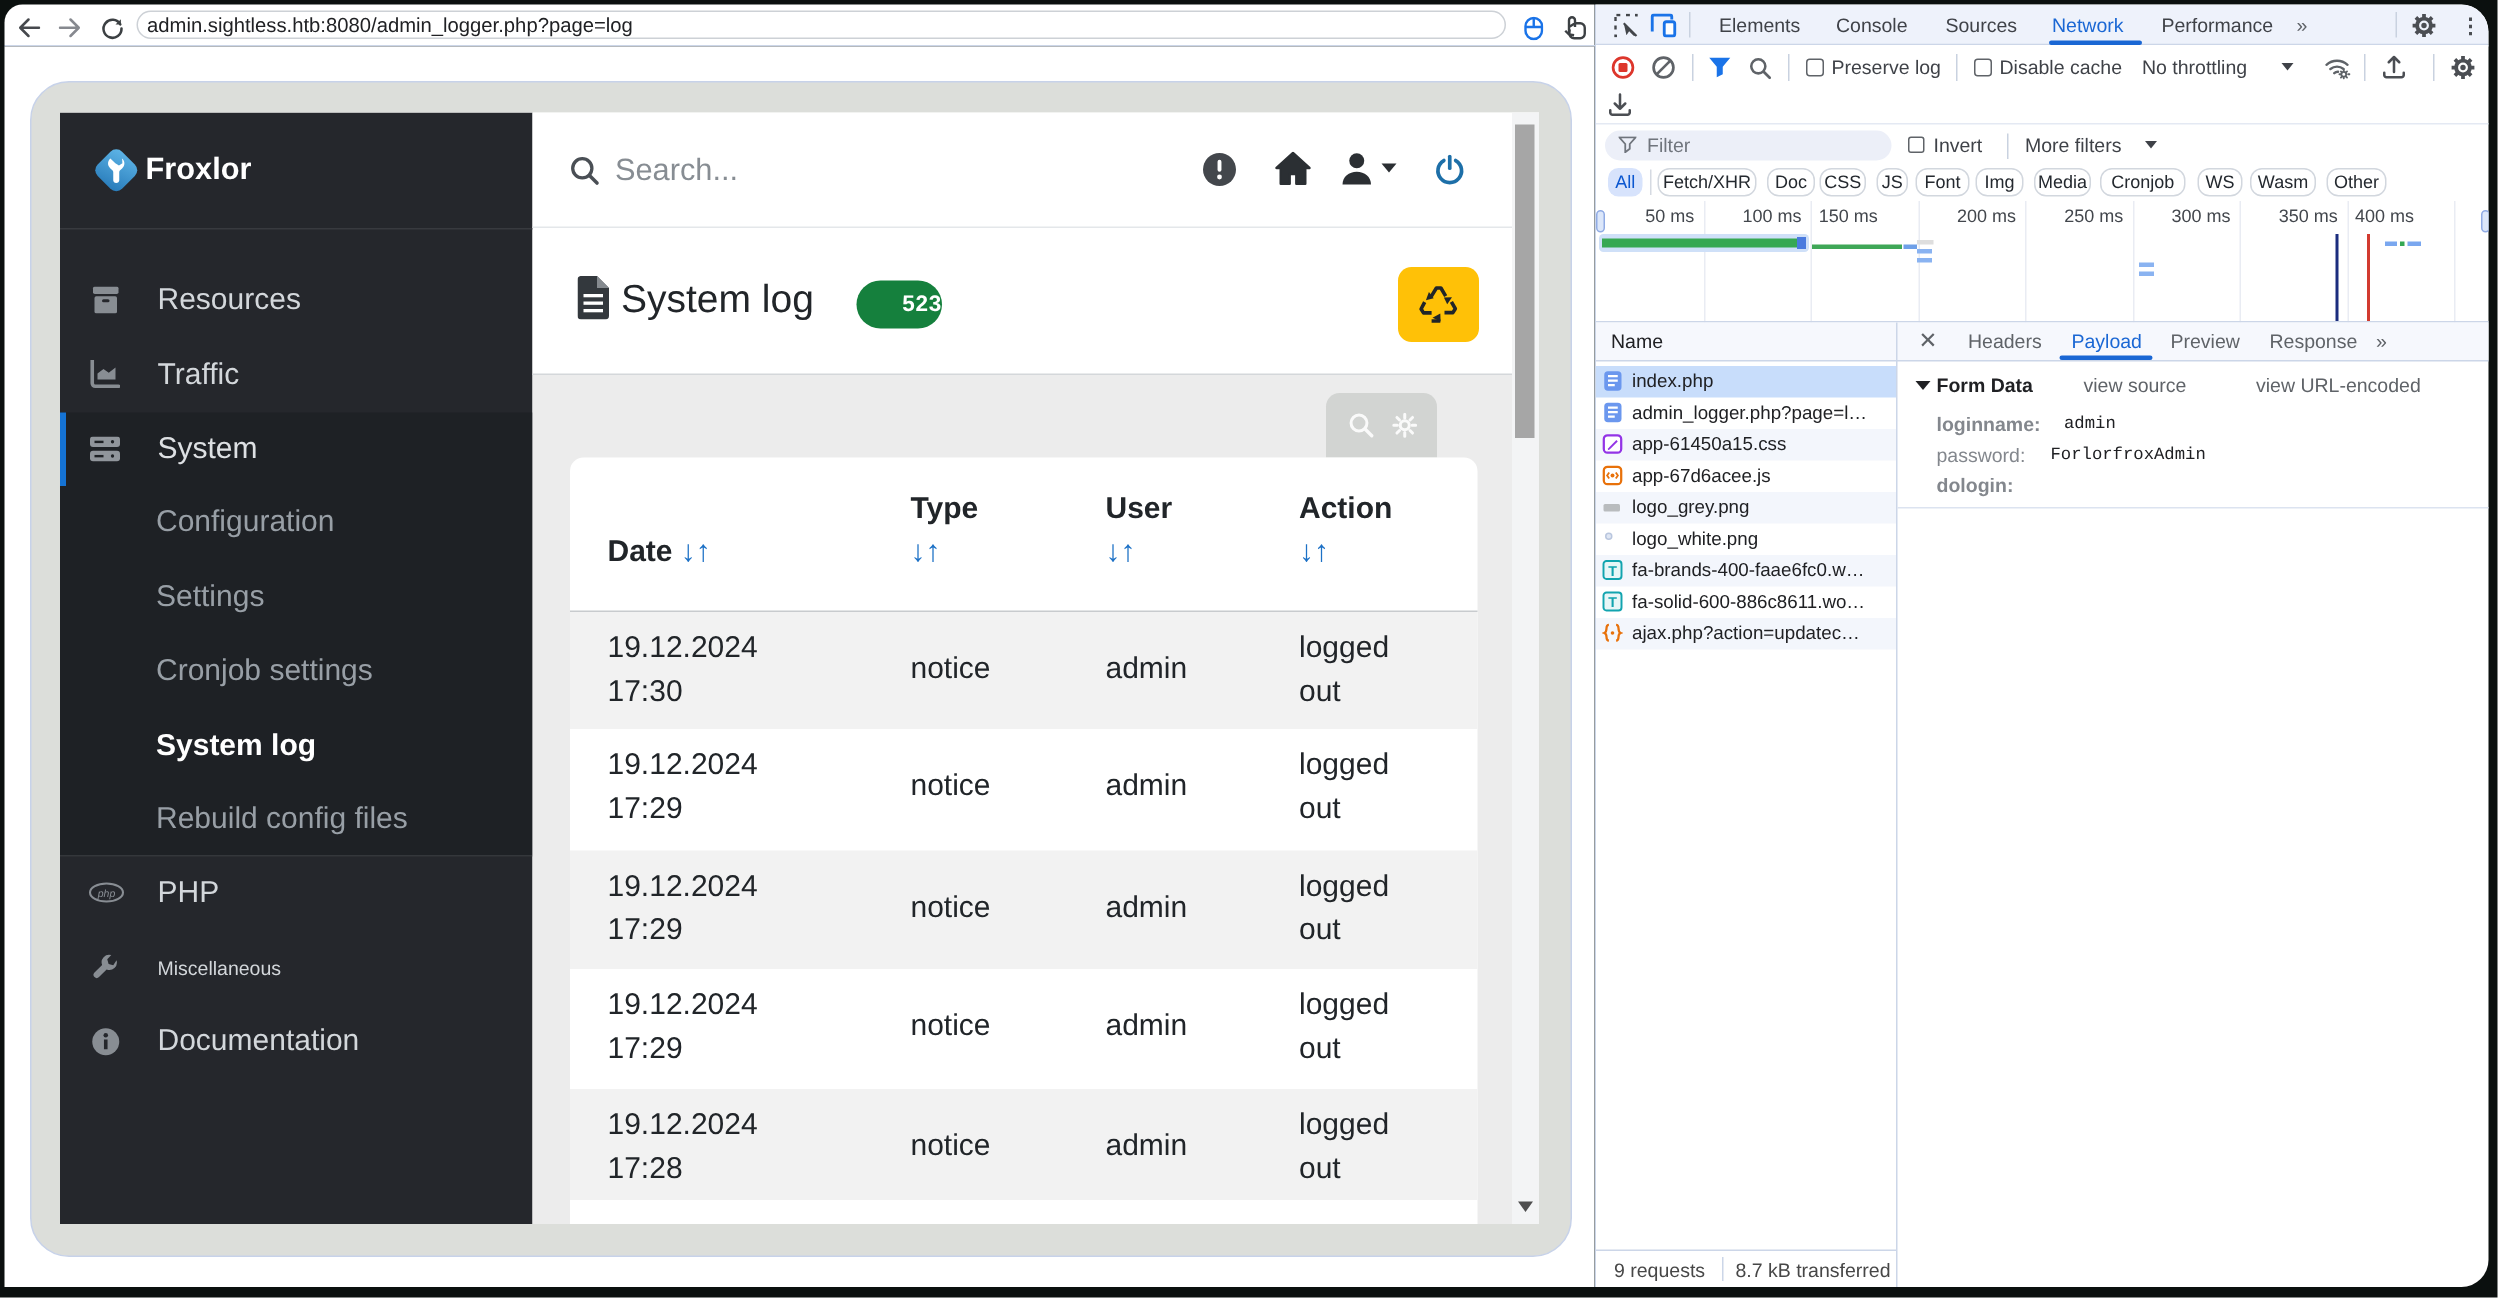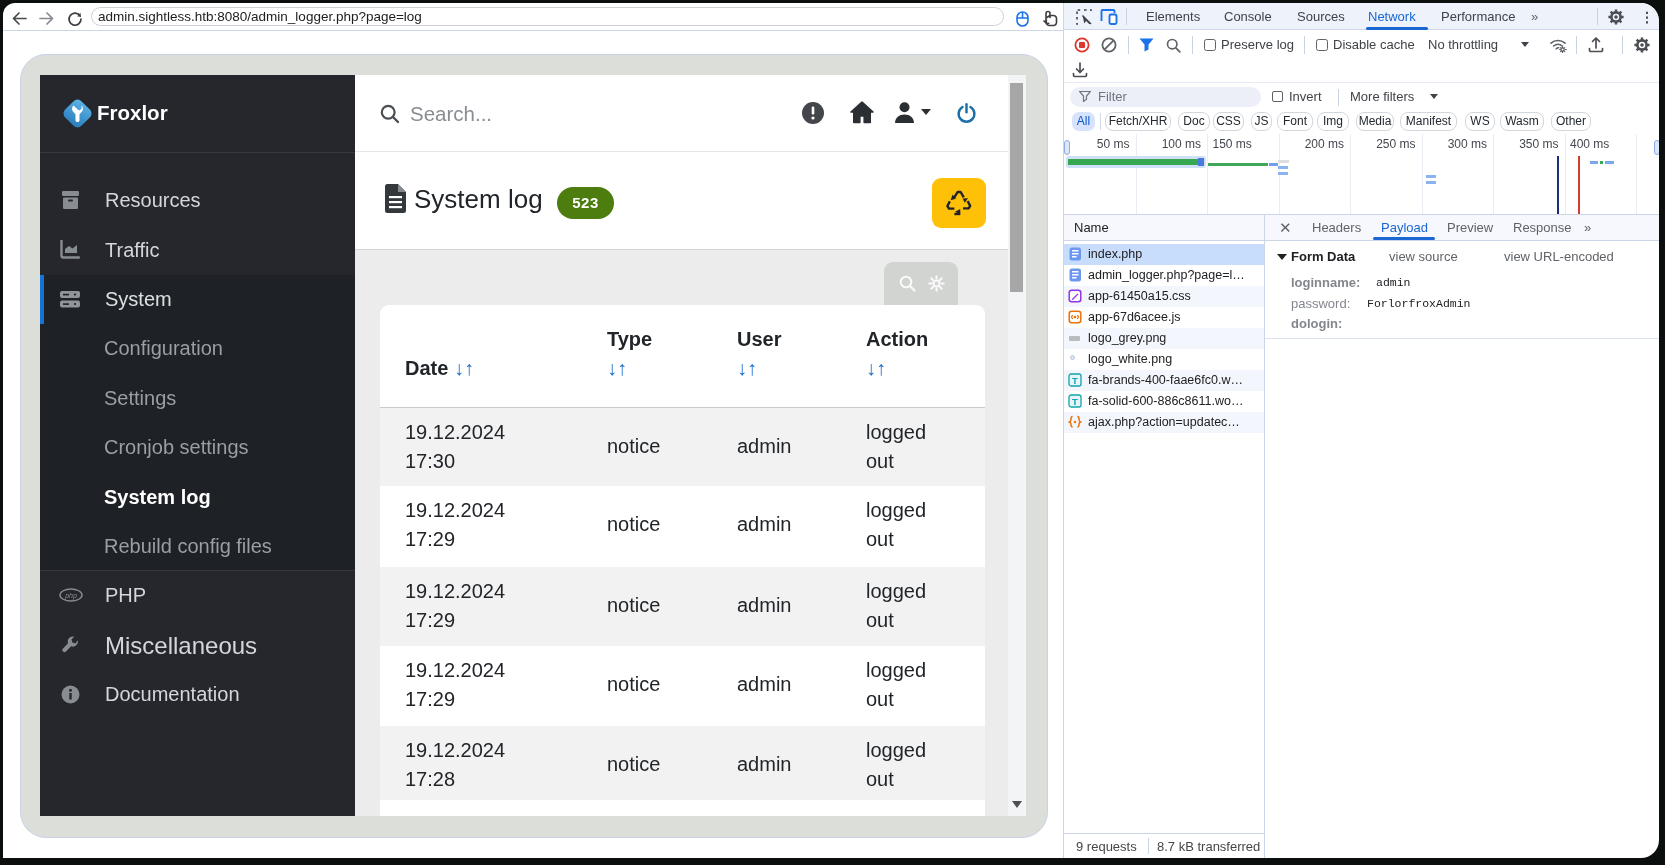--- a/index.html
+++ b/index.html
@@ -86,21 +86,21 @@
 
   <svg class="ic" style="left:19px;top:513px" width="24" height="14" viewBox="0 0 24 14">
       <ellipse cx="12" cy="7" rx="11" ry="6" stroke="#888d93" stroke-width="1.4" fill="none"></ellipse>
       <text x="12" y="10" font-size="7" font-family="Liberation Sans" font-style="italic" fill="#888d93" text-anchor="middle">php</text>
     </svg>
   <div class="abs" style="left:65px;top:508px;height:25px;line-height:25px;font-size:20px;color:#d3d7db">PHP</div>
 
   <svg class="ic" style="left:21px;top:561px" width="18" height="18" viewBox="0 0 18 18">
       <path d="M16.7 4.2a5 5 0 0 1-6.6 6.1L5 15.4a2.1 2.1 0 0 1-3-3l5.1-5.1a5 5 0 0 1 6.1-6.6L10.5 3.5l.9 3.1 3.1.9z" fill="#888d93"></path>
     </svg>
-  <div class="abs" style="left:65px;top:557.5px;height:25px;line-height:25px;font-size:24px;color:#d3d7db">Miscellaneous</div>
+  <div class="abs" style="left:65px;top:557.5px;height:25px;line-height:25px;font-size:13px;color:#d3d7db">Miscellaneous</div>
 
   <svg class="ic" style="left:21px;top:610px" width="19" height="19" viewBox="0 0 19 19">
       <circle cx="9.5" cy="9.5" r="9" fill="#888d93"></circle>
       <rect x="8.3" y="8" width="2.4" height="6.5" fill="#25272c"></rect>
       <circle cx="9.5" cy="5.2" r="1.5" fill="#25272c"></circle>
     </svg>
   <div class="abs" style="left:65px;top:607px;height:25px;line-height:25px;font-size:20px;color:#d3d7db">Documentation</div>
 
   <div class="abs" style="left:315px;top:0;width:671px;height:77px;background:#fff;border-bottom:1px solid #e4e7ea;box-sizing:border-box"></div>
   <svg class="ic" style="left:340px;top:29px" width="20" height="20" viewBox="0 0 20 20">
@@ -133,21 +133,21 @@
   <div class="abs" style="left:315px;top:78px;width:671px;height:97px;background:#fff;border-bottom:1px solid #d4d7da;box-sizing:border-box"></div>
 
   <svg class="ic" style="left:345px;top:109px" width="21" height="29" viewBox="0 0 21 29">
       <path d="M2 0h11l8 8v18.5A2.5 2.5 0 0 1 18.5 29h-16A2.5 2.5 0 0 1 0 26.5v-24A2.5 2.5 0 0 1 2 0z" fill="#33383d"></path>
       <path d="M13 0l8 8h-8z" fill="#858a8f"></path>
       <rect x="4" y="12" width="13" height="2.2" fill="#fff"></rect>
       <rect x="4" y="17" width="13" height="2.2" fill="#fff"></rect>
       <rect x="4" y="22" width="13" height="2.2" fill="#fff"></rect>
     </svg>
   <div class="abs" style="left:374px;top:108px;height:32px;line-height:32px;font-size:26px;font-weight:500;color:#212529">System log</div>
-  <div class="abs" style="left:517px;top:112px;width:57px;height:32px;background:#4d7c0f;border-radius:16px;color:#fff;font-size:15px;font-weight:bold;text-align:center;line-height:32px;letter-spacing:0.5px">523</div>
+  <div class="abs" style="left:531px;top:112px;width:57px;height:32px;background:#15803d;border-radius:16px;color:#fff;font-size:15px;font-weight:bold;text-align:right;line-height:32px;letter-spacing:0.5px">523</div>
 
   <div class="abs" style="left:892px;top:103px;width:54px;height:50px;background:#ffc107;border-radius:9px"></div>
   <svg class="ic" style="left:905px;top:114px" width="28" height="28" viewBox="0 0 28 28">
       <g stroke="#212529" stroke-width="2.4" fill="none" stroke-linejoin="round">
         <path d="M9.2 8.6 12.6 3h3l3.2 5.4"></path>
         <path d="M22.6 12.2l2.6 4.6-1.6 2.6h-5.6"></path>
         <path d="M4.8 12.4 2.4 17l1.6 2.6h5.4"></path>
         <path d="M9.4 25h5.8"></path>
       </g>
       <path d="M10.8 9.8 5.6 11.2 7.6 5.6z" fill="#212529"></path>
@@ -310,21 +310,21 @@
   <div class="abs" style="left:366px;top:91px;width:0;height:0;border-left:4.5px solid transparent;border-right:4.5px solid transparent;border-top:5.5px solid #3f4248"></div>
   <div class="abs" style="left:8px;top:109px;width:23px;height:19px;background:#d7e3fc;border-radius:7px;color:#0b57d0;font-size:12px;line-height:19px;text-align:center">All</div>
   <div class="abs" style="left:36px;top:110px;width:1px;height:17px;background:#d5dae2"></div>
   <div class="abs" style="left:41px;top:109px;width:66px;height:19px;border:1px solid #d2d7de;border-radius:8px;box-sizing:border-box;color:#24292f;font-size:12px;line-height:17px;text-align:center">Fetch/XHR</div>
   <div class="abs" style="left:114px;top:109px;width:32px;height:19px;border:1px solid #d2d7de;border-radius:8px;box-sizing:border-box;color:#24292f;font-size:12px;line-height:17px;text-align:center">Doc</div>
   <div class="abs" style="left:149px;top:109px;width:31px;height:19px;border:1px solid #d2d7de;border-radius:8px;box-sizing:border-box;color:#24292f;font-size:12px;line-height:17px;text-align:center">CSS</div>
   <div class="abs" style="left:187px;top:109px;width:21px;height:19px;border:1px solid #d2d7de;border-radius:8px;box-sizing:border-box;color:#24292f;font-size:12px;line-height:17px;text-align:center">JS</div>
   <div class="abs" style="left:213px;top:109px;width:36px;height:19px;border:1px solid #d2d7de;border-radius:8px;box-sizing:border-box;color:#24292f;font-size:12px;line-height:17px;text-align:center">Font</div>
   <div class="abs" style="left:253px;top:109px;width:32px;height:19px;border:1px solid #d2d7de;border-radius:8px;box-sizing:border-box;color:#24292f;font-size:12px;line-height:17px;text-align:center">Img</div>
   <div class="abs" style="left:292px;top:109px;width:38px;height:19px;border:1px solid #d2d7de;border-radius:8px;box-sizing:border-box;color:#24292f;font-size:12px;line-height:17px;text-align:center">Media</div>
-  <div class="abs" style="left:336px;top:109px;width:57px;height:19px;border:1px solid #d2d7de;border-radius:8px;box-sizing:border-box;color:#24292f;font-size:12px;line-height:17px;text-align:center">Manifest</div>
+  <div class="abs" style="left:336px;top:109px;width:57px;height:19px;border:1px solid #d2d7de;border-radius:8px;box-sizing:border-box;color:#24292f;font-size:12px;line-height:17px;text-align:center">Cronjob</div>
   <div class="abs" style="left:401px;top:109px;width:30px;height:19px;border:1px solid #d2d7de;border-radius:8px;box-sizing:border-box;color:#24292f;font-size:12px;line-height:17px;text-align:center">WS</div>
   <div class="abs" style="left:436px;top:109px;width:44px;height:19px;border:1px solid #d2d7de;border-radius:8px;box-sizing:border-box;color:#24292f;font-size:12px;line-height:17px;text-align:center">Wasm</div>
   <div class="abs" style="left:487px;top:109px;width:40px;height:19px;border:1px solid #d2d7de;border-radius:8px;box-sizing:border-box;color:#24292f;font-size:12px;line-height:17px;text-align:center">Other</div>
   <div class="abs" style="left:71.5px;top:131px;width:1px;height:81px;background:#e9ecf3"></div>
   <div class="abs" style="left:5.5px;top:134px;width:60px;text-align:right;font-size:12px;color:#43474d">50 ms</div>
   <div class="abs" style="left:143.0px;top:131px;width:1px;height:81px;background:#e9ecf3"></div>
   <div class="abs" style="left:77.0px;top:134px;width:60px;text-align:right;font-size:12px;color:#43474d">100 ms</div>
   <div class="abs" style="left:214.5px;top:131px;width:1px;height:81px;background:#e9ecf3"></div>
   <div class="abs" style="left:148.5px;top:134px;width:60px;text-align:left;font-size:12px;color:#43474d">150 ms</div>
   <div class="abs" style="left:286.0px;top:131px;width:1px;height:81px;background:#e9ecf3"></div>

